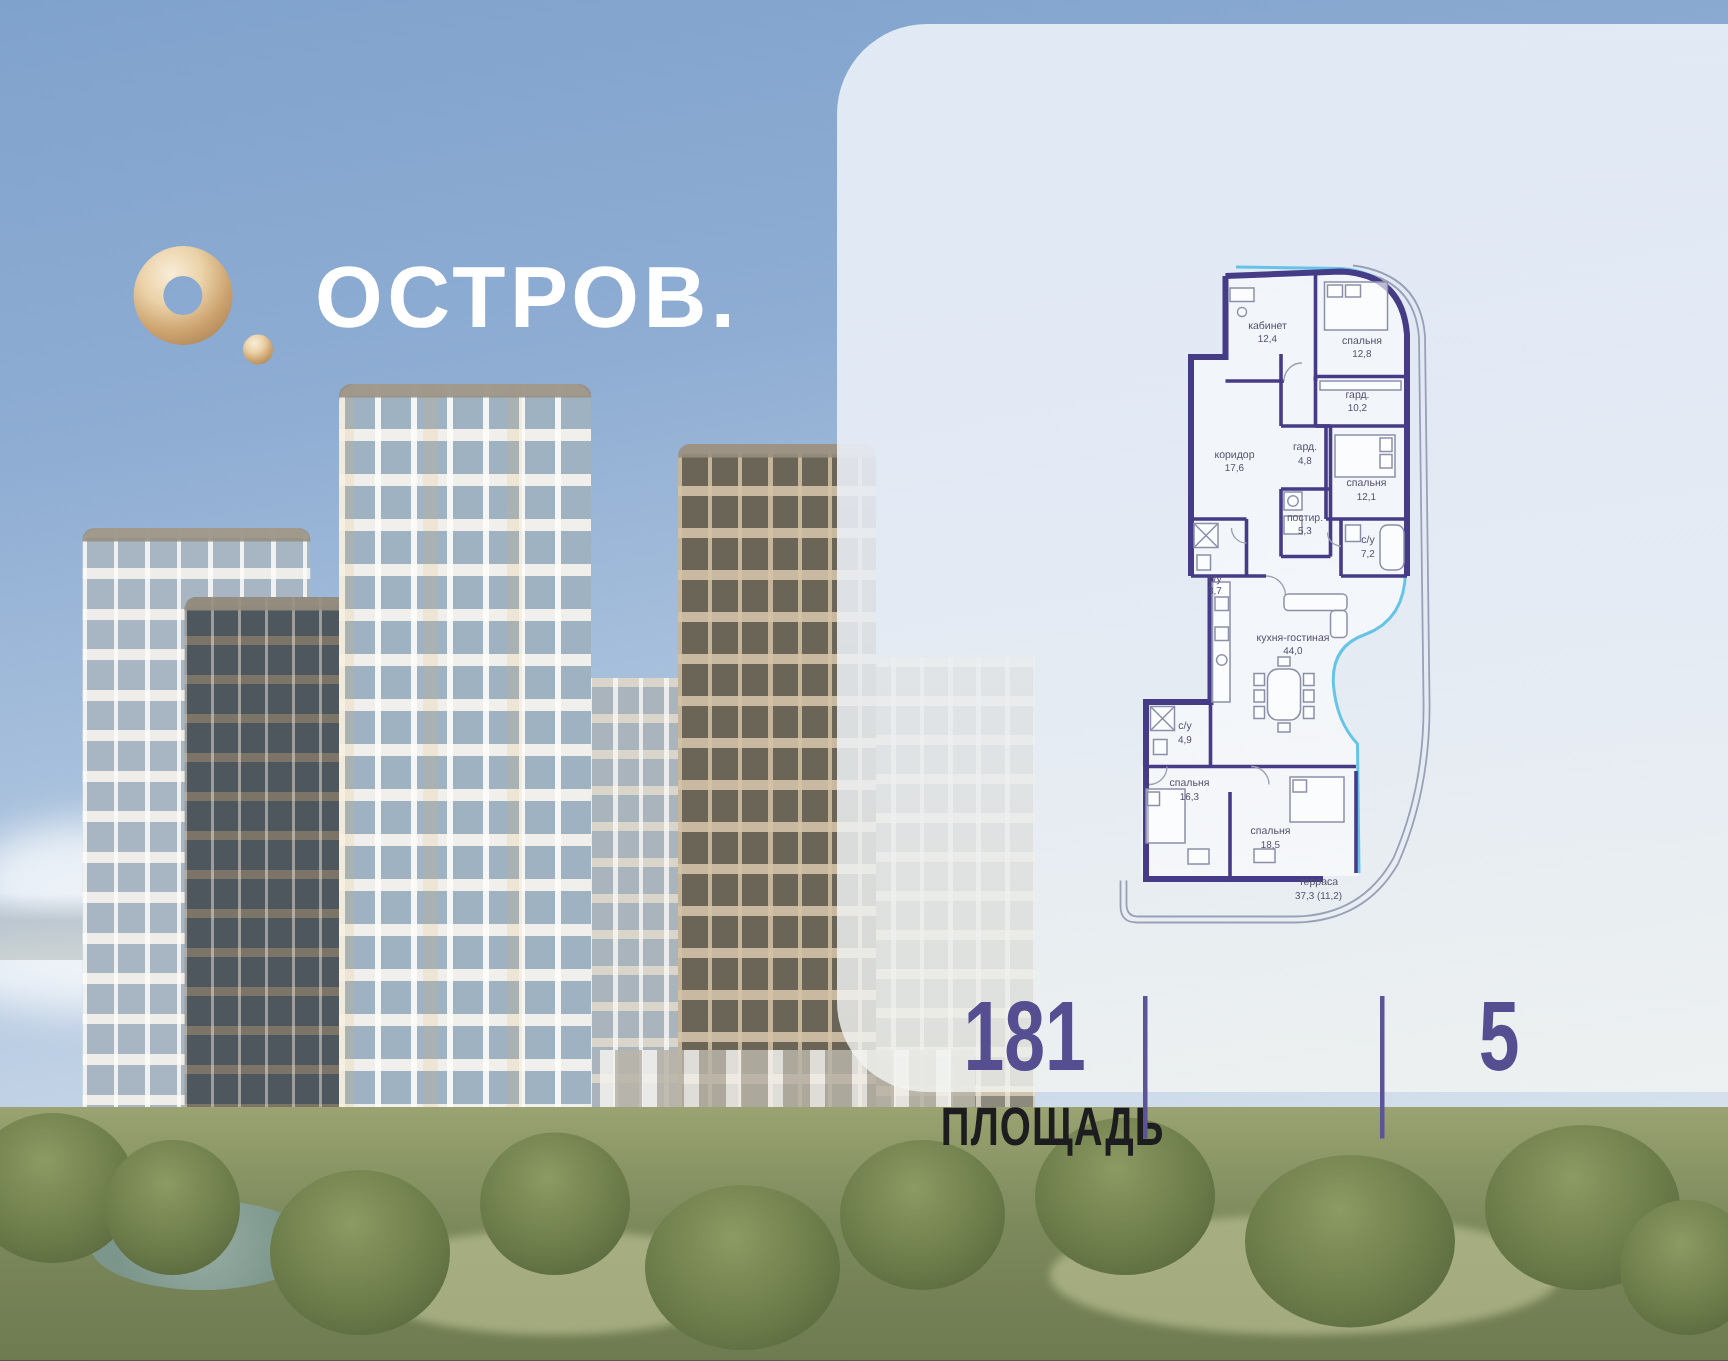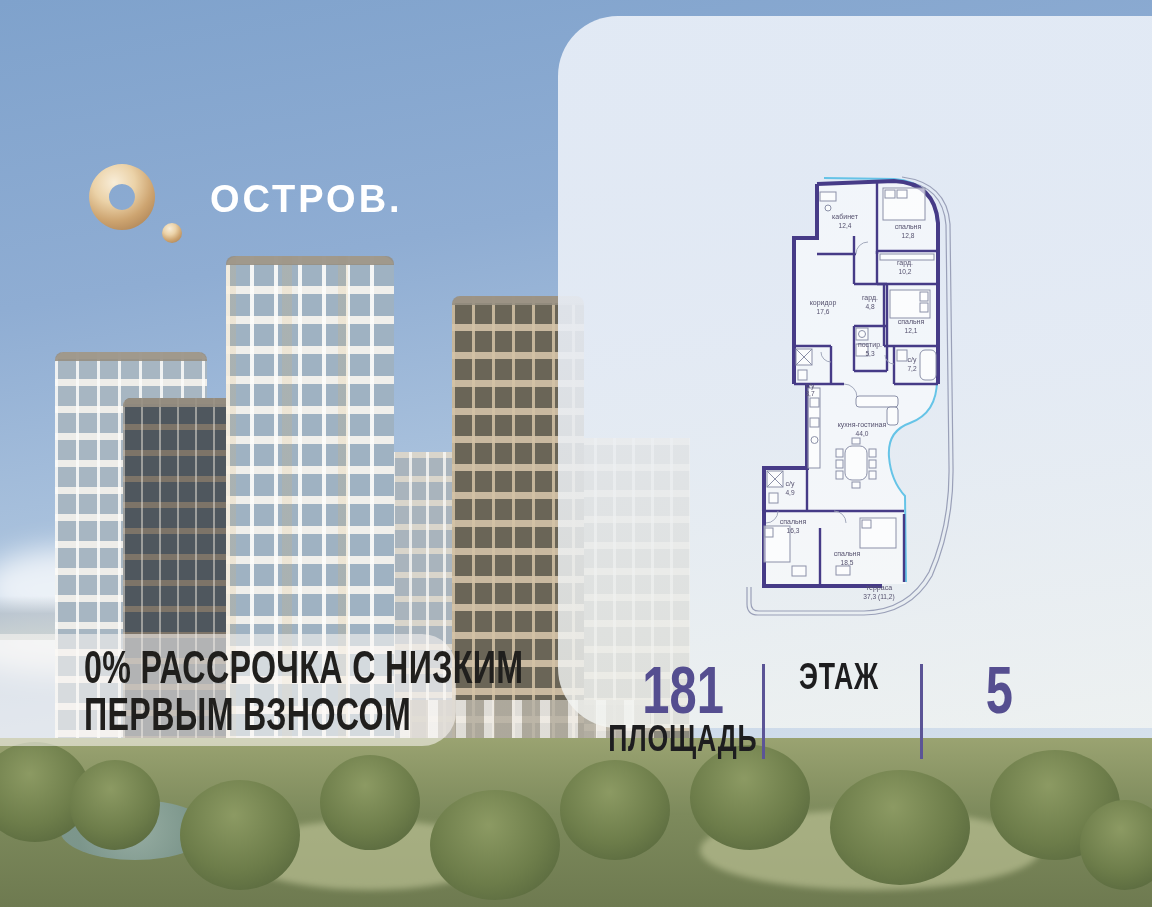--- a/index.html
+++ b/index.html
@@ -45,42 +45,42 @@
   .park{position:absolute;left:0;top:738px;width:1152px;height:169px;
     background:linear-gradient(180deg,#9aa371 0%,#7d8a5c 45%,#6e7a50 100%);}
   .lawn{position:absolute;border-radius:50%;background:#b9bf92;opacity:.7;filter:blur(3px);}
   .tree{position:absolute;border-radius:50%;
     background:radial-gradient(circle at 45% 32%,#8c9a63 0%,#6d7d4a 55%,#4f5f38 100%);}
   .pond{position:absolute;left:60px;top:800px;width:150px;height:60px;border-radius:50%;
     background:radial-gradient(circle,#9db6b4 0%,#7d9a98 70%);opacity:.8;}
 
   
   .logo{position:absolute;left:88px;top:163px;display:flex;align-items:flex-start;}
-  .wordmark{position:absolute;left:122px;top:6px;color:#ffffff;font-size:38px;font-weight:700;
+  .wordmark{position:absolute;left:122px;top:6px;color:#ffffff;font-size:58px;font-weight:700;
     letter-spacing:3px;line-height:60px;white-space:nowrap;}
 
   
   .panel{position:absolute;left:558px;top:16px;width:594px;height:712px;
     border-radius:60px 0 0 60px;
     background:linear-gradient(180deg,rgba(229,236,246,0.96) 0%,rgba(234,239,247,0.9) 45%,rgba(243,245,242,0.8) 100%);}
   .floorplan{position:absolute;left:186px;top:150px;}
 
   
   .promo{position:absolute;left:0;top:634px;width:456px;height:112px;
     border-radius:0 34px 34px 0;background:rgba(249,247,243,0.58);}
   .promo-inner{position:absolute;left:84px;top:10px;}
   .promo-line{height:47px;line-height:47px;white-space:nowrap;}
   .cond-l{display:inline-block;transform:scaleX(0.70);transform-origin:0 50%;
     font-weight:700;font-size:46px;color:#201f1d;letter-spacing:0.5px;}
 
   
   .stat{position:absolute;width:240px;text-align:center;}
   .stat-value{height:62px;line-height:62px;}
   .stat-value .cond{font-size:66px;font-weight:700;color:#554e90;}
-  .stat-label{height:32px;line-height:32px;margin-top:2px;}
+  .stat-label{height:32px;line-height:32px;margin-top:14px;text-align:right;}
   .stat-label .cond{font-size:36px;font-weight:700;color:#1d1d1f;letter-spacing:1px;}
   .cond{display:inline-block;transform:scaleX(0.74);transform-origin:50% 50%;white-space:nowrap;}
   .stat-divider{position:absolute;top:648px;width:3px;height:95px;background:#5b5496;}
 
   
   .rl{font-family:"Liberation Sans",sans-serif;font-size:7px;fill:#55516e;text-anchor:middle;}
   .rl .num{font-size:6.6px;}
   .wall{stroke:#463b87;fill:none;}
   .thin{stroke:#8b90a8;fill:none;stroke-width:1;}
   .furn{stroke:#8b90a8;fill:rgba(255,255,255,0.65);stroke-width:1;}
@@ -231,21 +231,20 @@
         <text class="rl" x="135" y="424"><tspan>терраса</tspan><tspan class="num" x="135" dy="9">37,3 (11,2)</tspan></text>
       </g>
     </svg>
 
     <div class="stat" style="left:5px;top:643px;">
       <div class="stat-value"><span class="cond">181</span></div>
       <div class="stat-label"><span class="cond">ПЛОЩАДЬ</span></div>
     </div>
     <div class="stat-divider" style="left:204px;"></div>
     <div class="stat" style="left:161px;top:643px;">
-      <div class="stat-label"><span class="cond">ЭТАЖ</span></div>
     </div>
     <div class="stat-divider" style="left:362px;"></div>
     <div class="stat" style="left:321px;top:643px;">
       <div class="stat-value"><span class="cond">5</span></div>
     </div>
   </div>
 
   <div class="logo">
     <svg width="100" height="82" viewBox="0 0 100 82">
       <defs>
@@ -255,20 +254,14 @@
           <stop offset="65%" stop-color="#cda470"></stop>
           <stop offset="100%" stop-color="#a3794e"></stop>
         </radialGradient>
       </defs>
       <path fill="url(#gold)" fill-rule="evenodd" d="M34 1 a33 33 0 1 0 0.1 0 Z M34 21 a13 13 0 1 1 -0.1 0 Z"></path>
       <circle cx="84" cy="70" r="10" fill="url(#gold)"></circle>
     </svg>
     <div class="wordmark">ОСТРОВ.</div>
   </div>
 
-  <div class="promo">
-    <div class="promo-inner">
-      <div class="promo-line"><span class="cond-l">0% РАССРОЧКА С НИЗКИМ</span></div>
-      <div class="promo-line"><span class="cond-l">ПЕРВЫМ ВЗНОСОМ</span></div>
-    </div>
-  </div>
 
 </div>
 
 </body></html>

